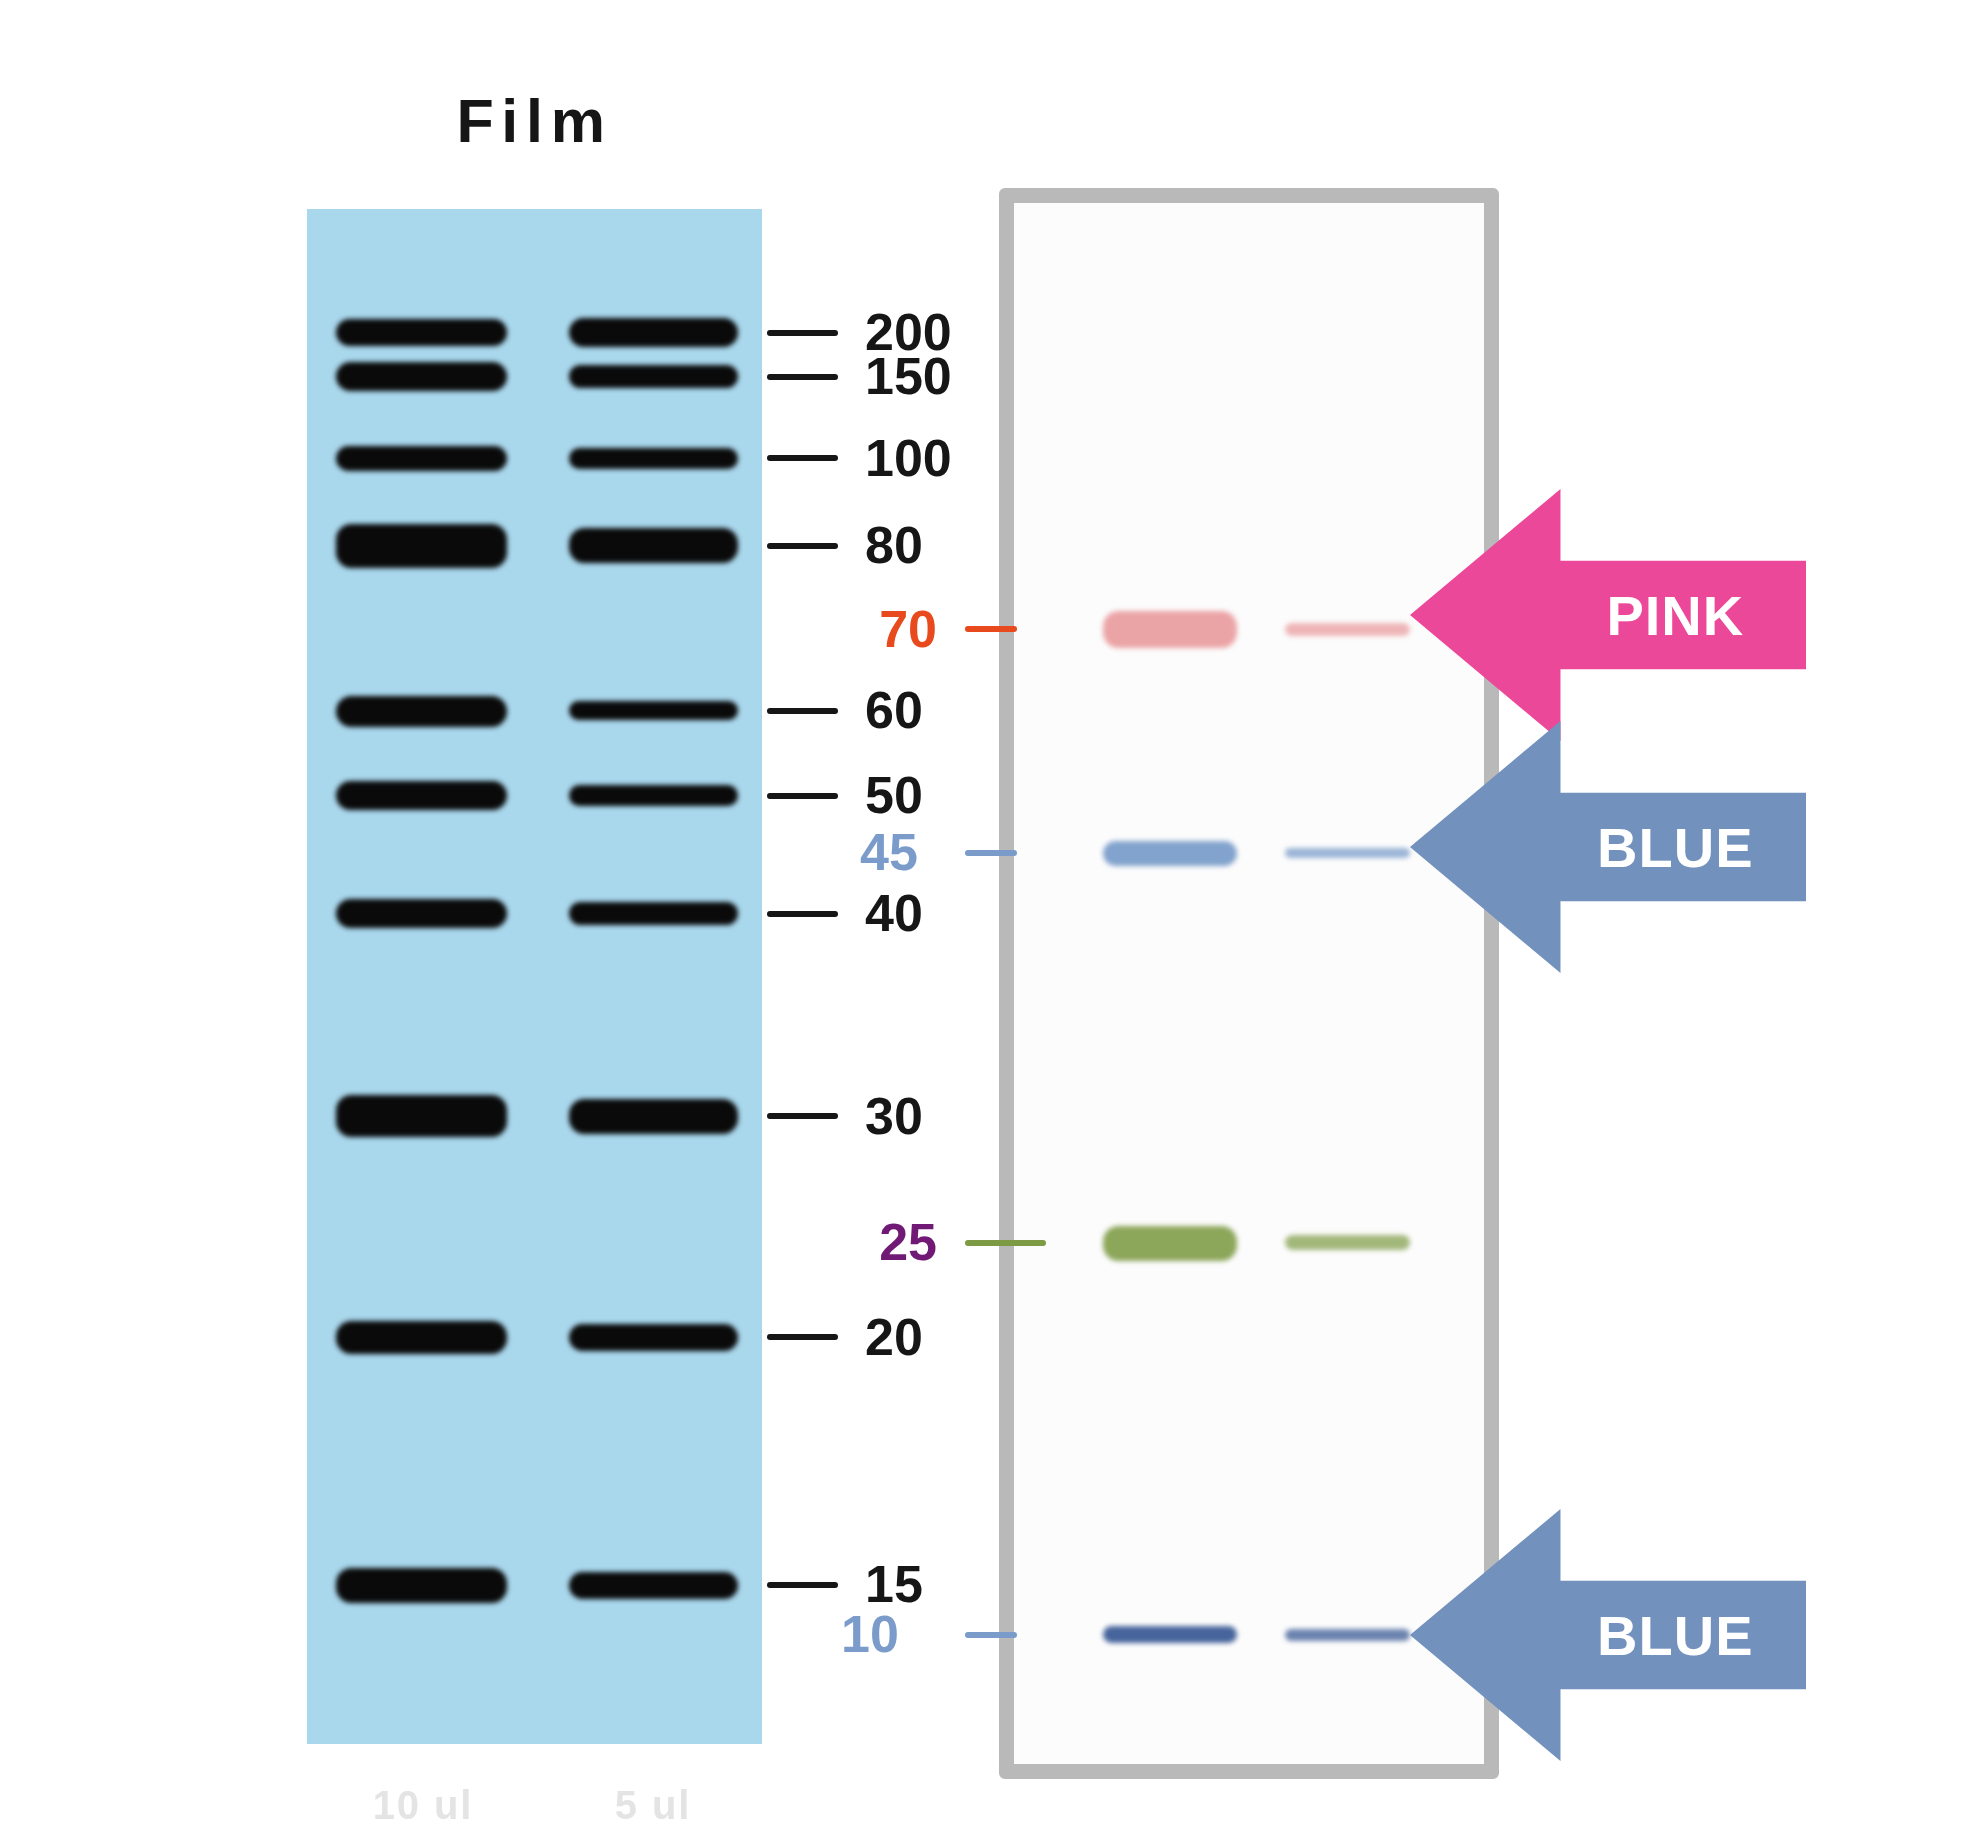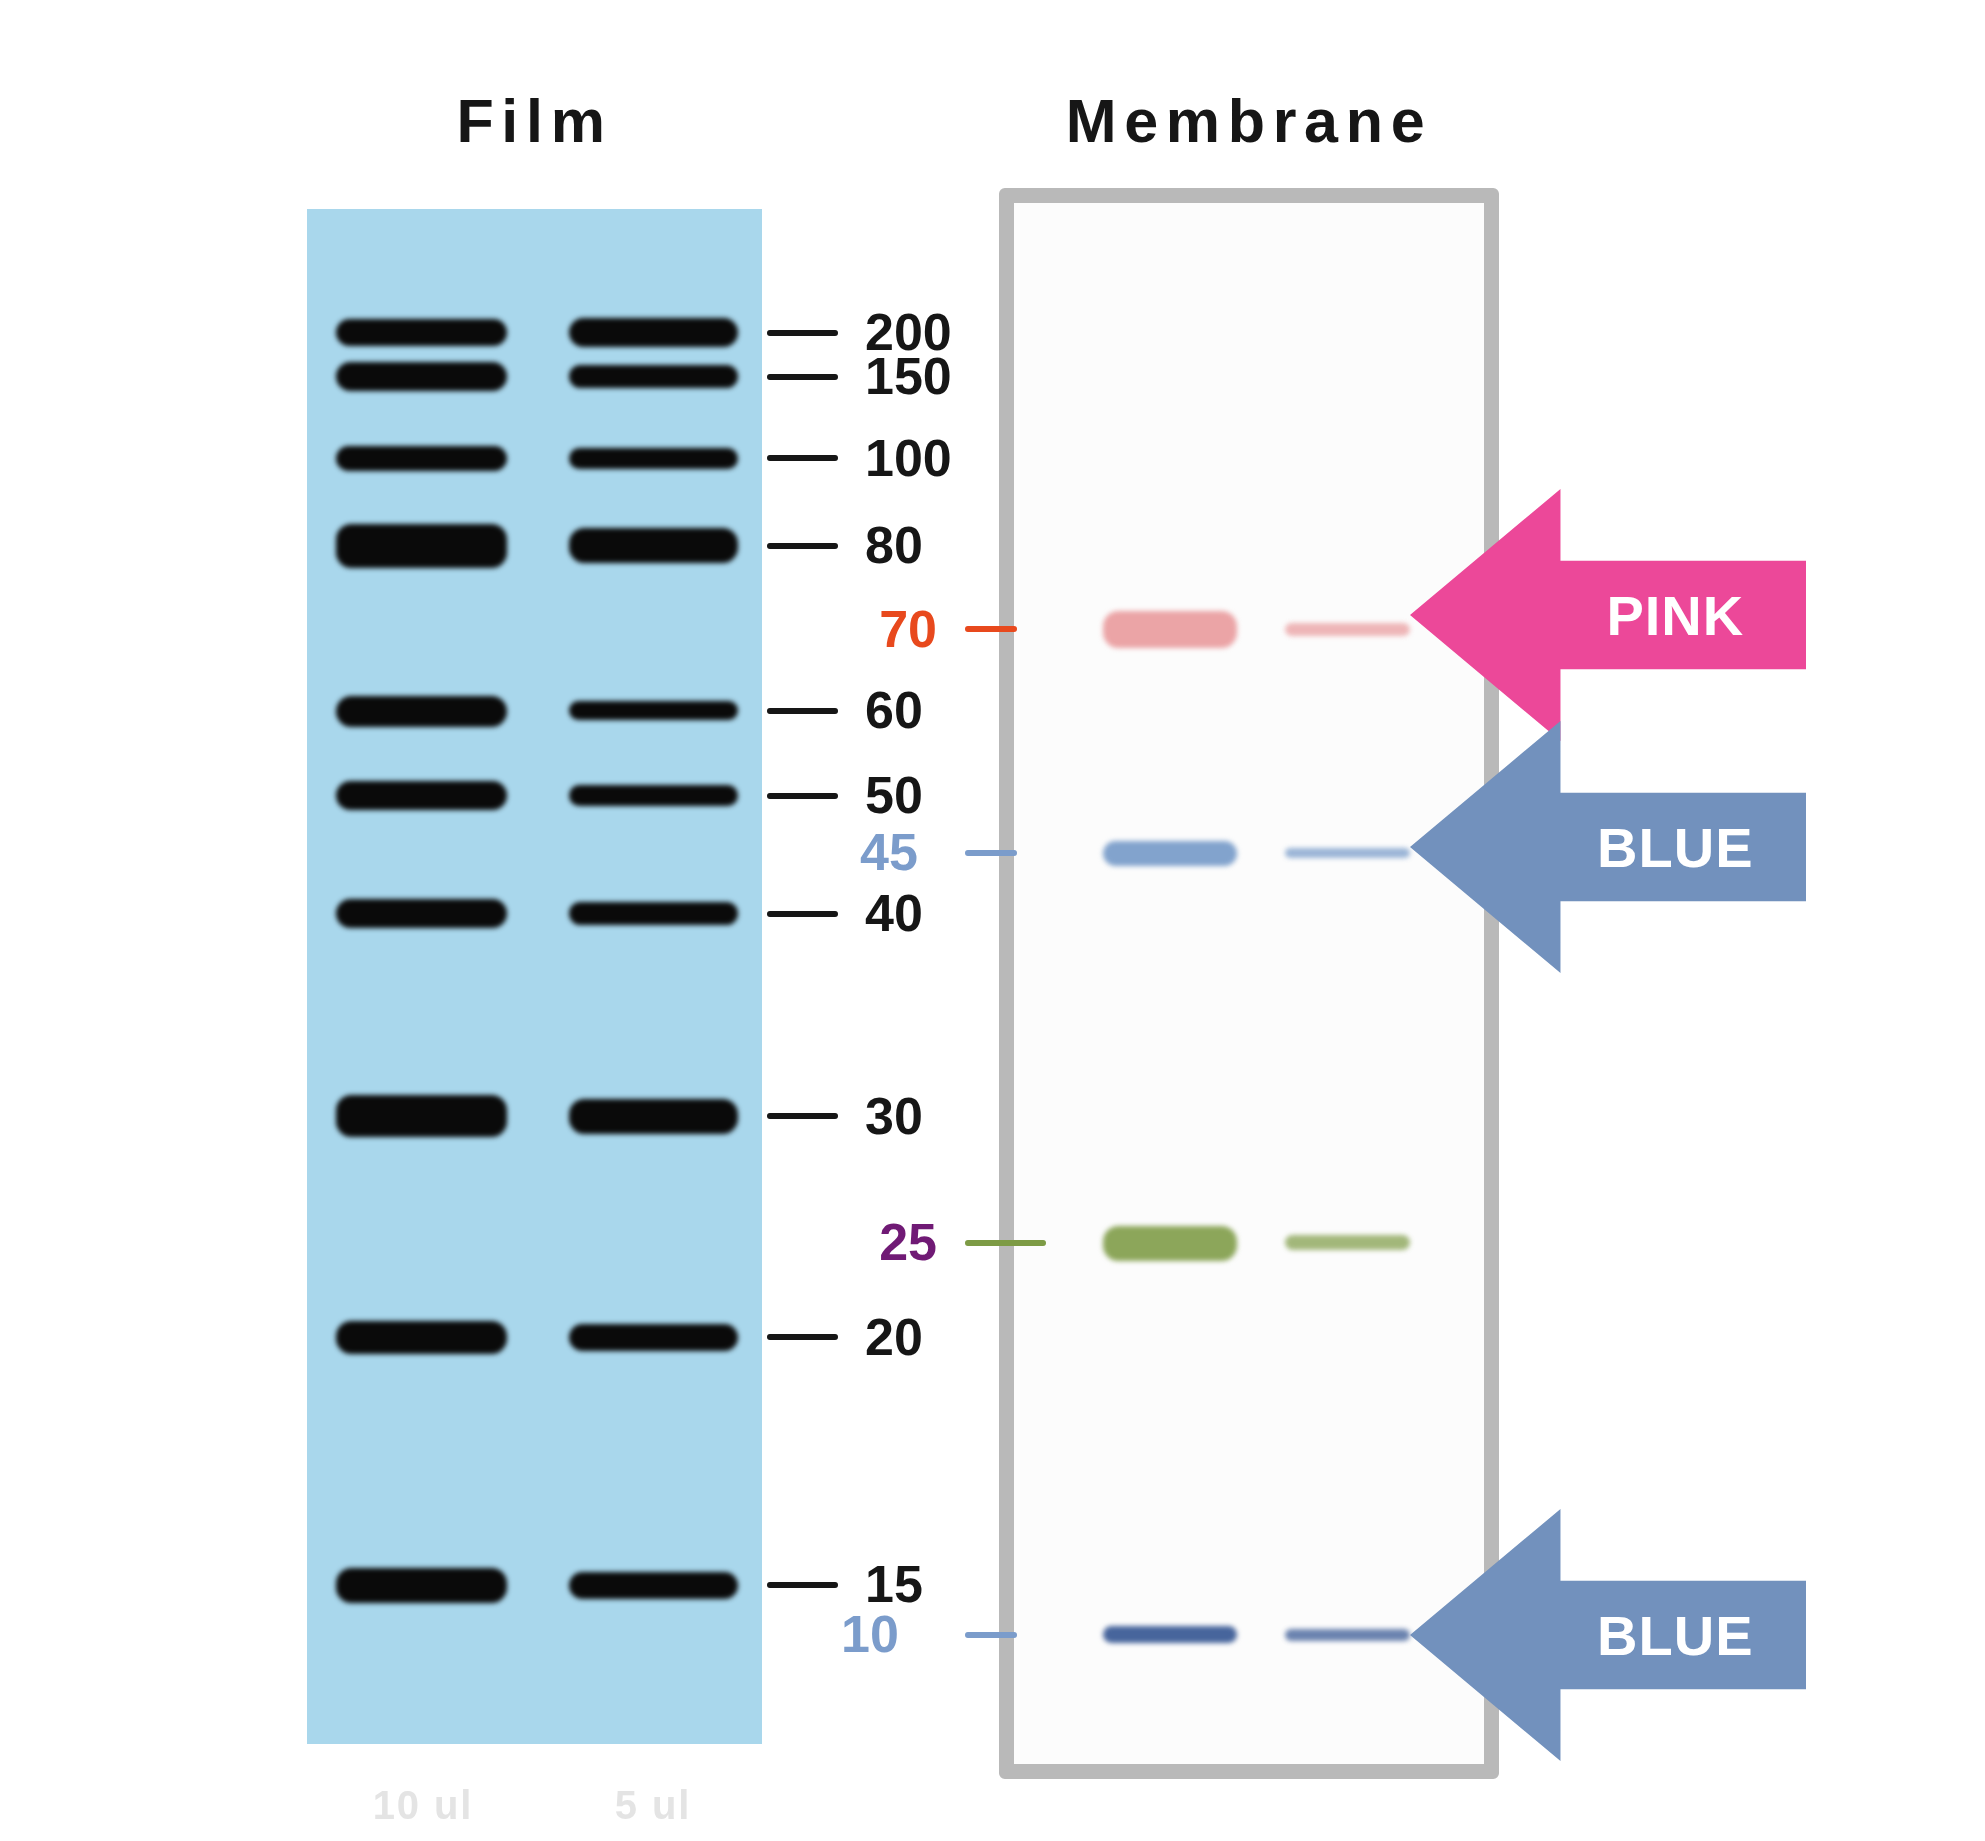--- a/index.html
+++ b/index.html
@@ -74,21 +74,20 @@
     letter-spacing:1.9px;
     transform:translateX(-50%);
     white-space:nowrap;
   }
 </style>
 </head>
 <body>
 
 <div class="canvas">
   <div class="fig-title" id="film-title">Film</div>
-  <div class="fig-title" id="membrane-title">Membrane</div>
 
   <div class="film-panel"></div>
   <div class="membrane-panel"></div>
 
   <div id="layers">
       <div class="mw-label" style="color: rgb(22, 22, 22); top: 302px; left: 865px; width: 154px;">200</div>
       <div class="tick" style="background: rgb(22, 22, 22); top: 330px; left: 767px; width: 71px;"></div>
       <div class="band film-band" style="left: 336px; width: 171px; height: 27px; top: 319px;"></div>
       <div class="band film-band" style="left: 569px; width: 169px; height: 29px; top: 318px;"></div>
       <div class="mw-label" style="color: rgb(22, 22, 22); top: 346px; left: 865px; width: 154px;">150</div>

